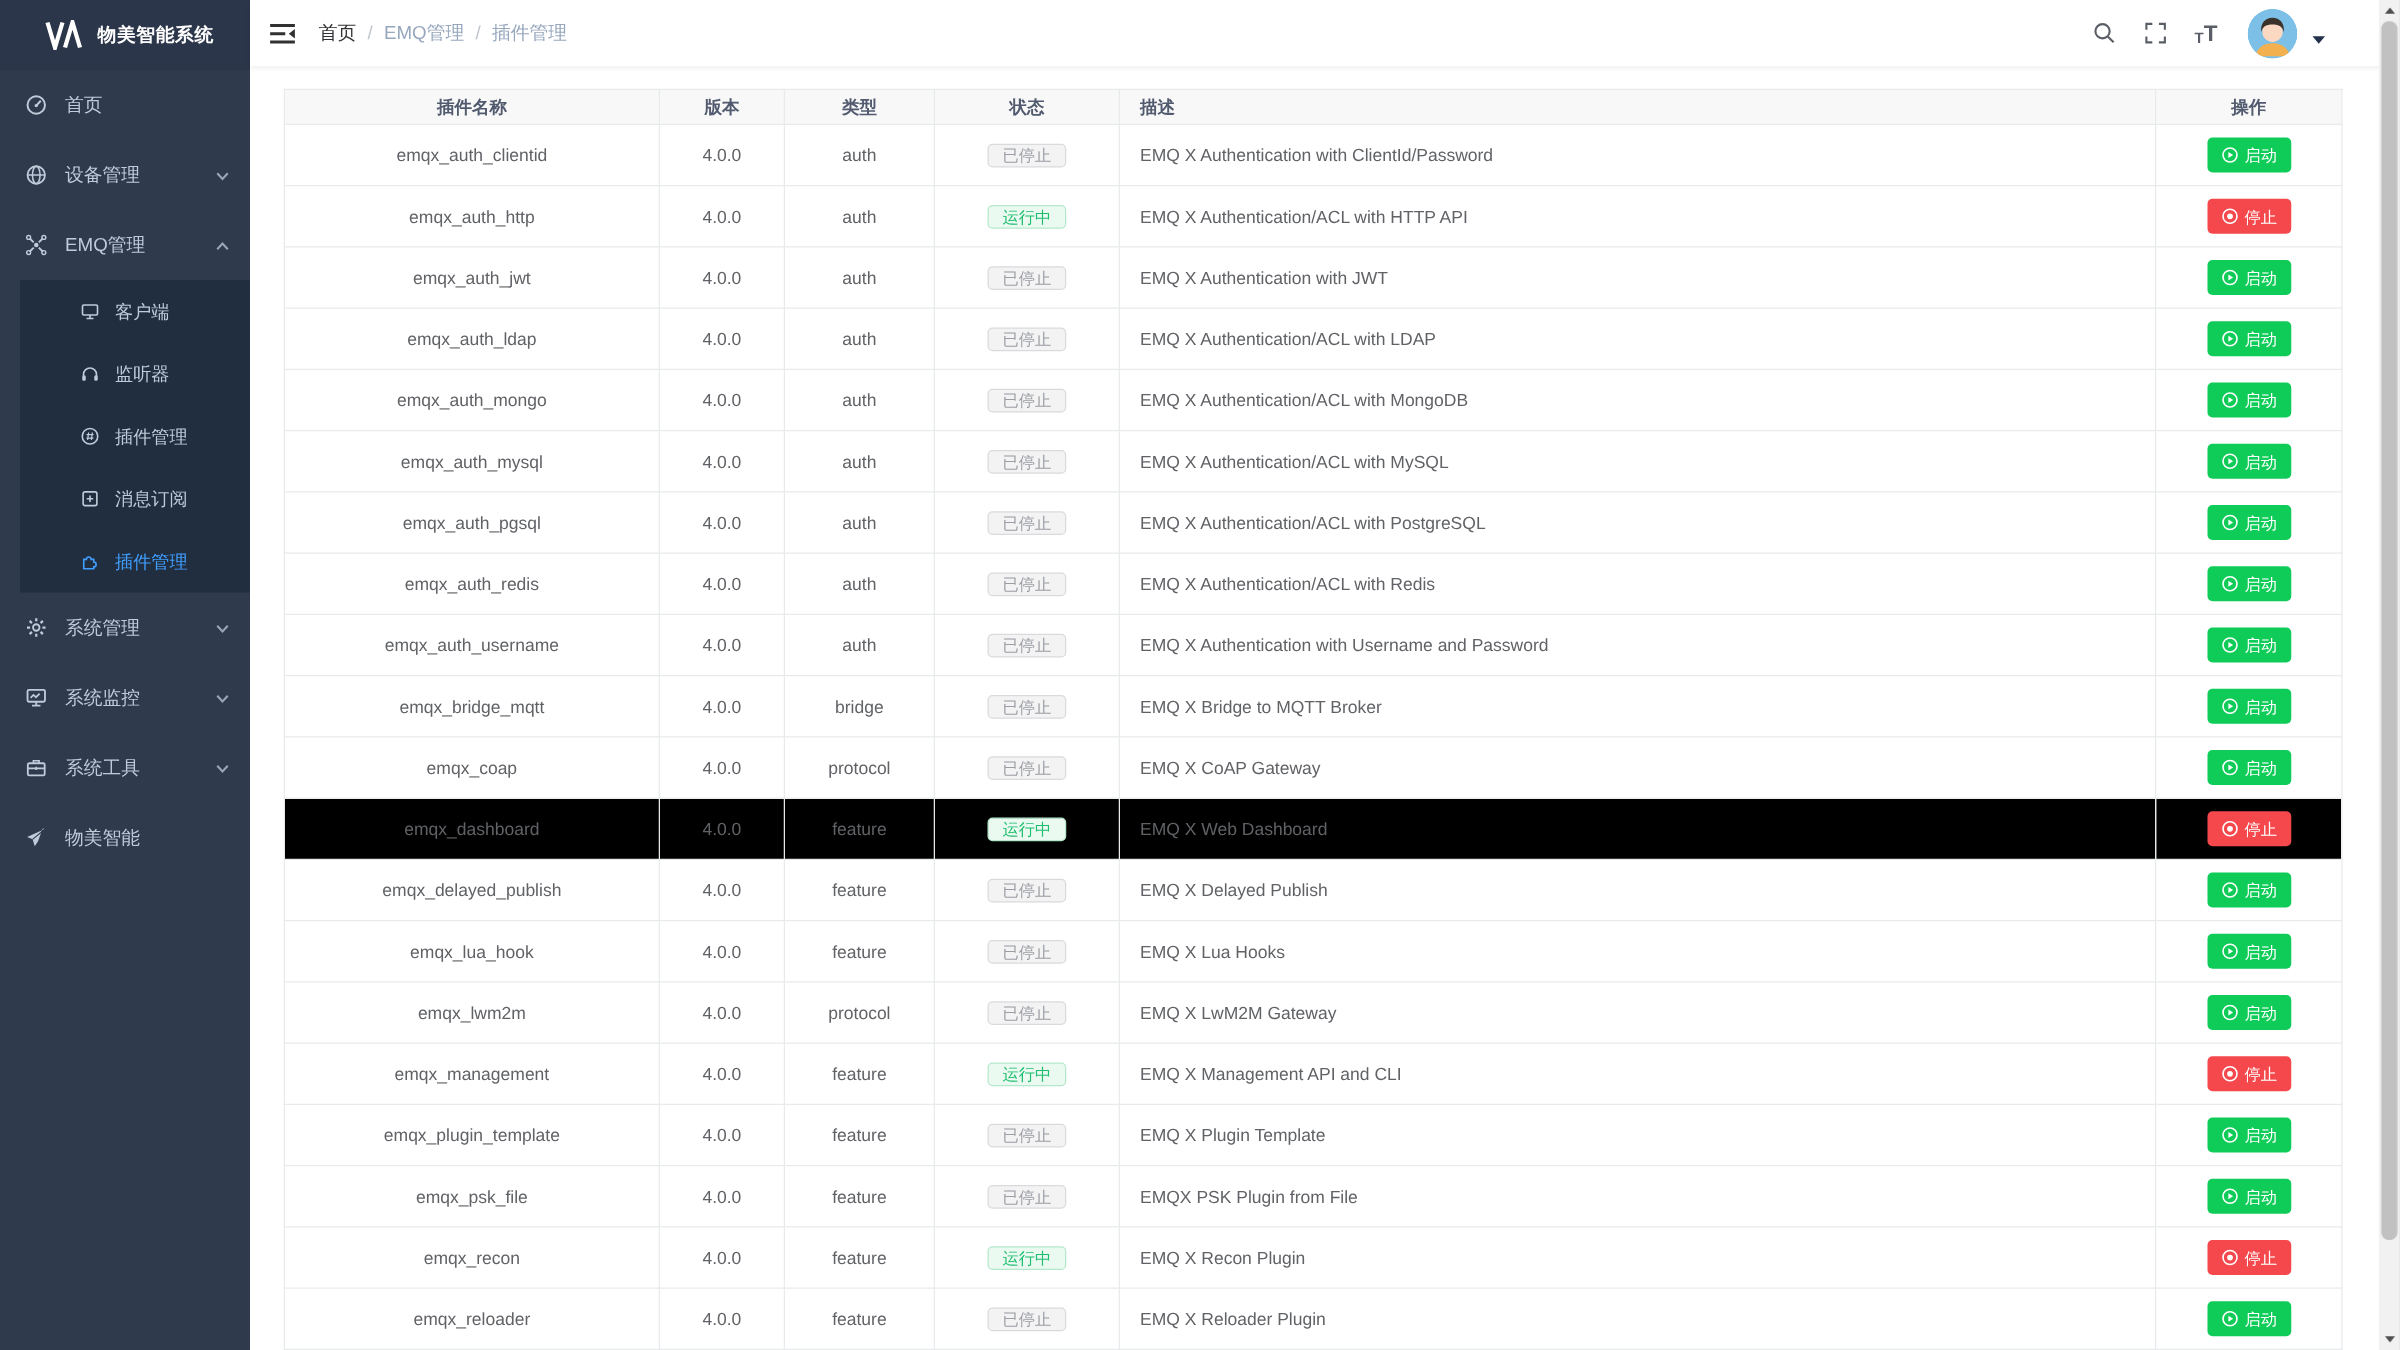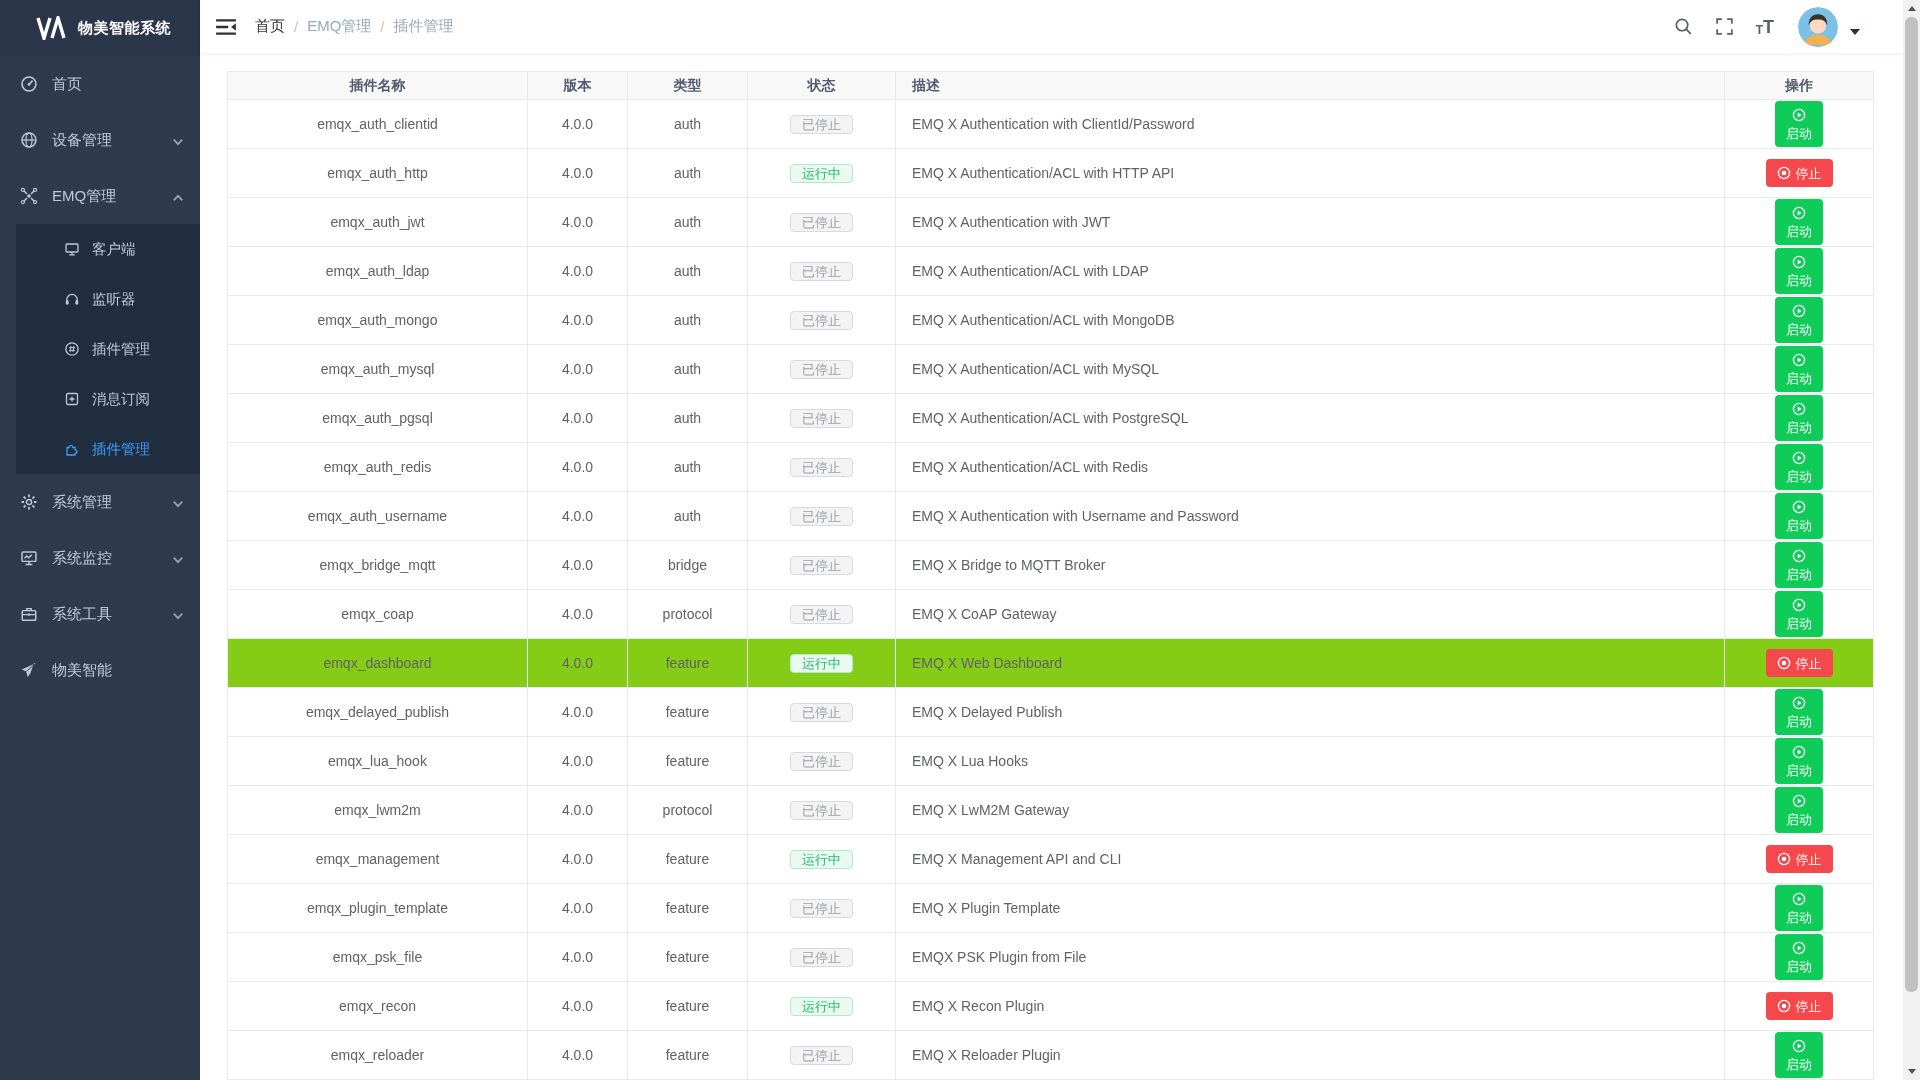--- a/index.html
+++ b/index.html
@@ -47,30 +47,30 @@
   .caret-down { width:0; height:0; border-left:5px solid transparent; border-right:5px solid transparent;
     border-top:6px solid #23314a; margin-left:12px; margin-top:10px; }
 
   
   .content { padding:18px 0 0 27px; }
   table.plugin-table { border-collapse:collapse; table-layout:fixed; width:1646px; font-size:14px; color:#606266; }
   .plugin-table th, .plugin-table td { border:1px solid #e8eaec; overflow:hidden; white-space:nowrap; }
   .plugin-table th { background:#f8f8f9; color:#515a6e; font-weight:bold; height:28px; text-align:center; }
   .plugin-table td { height:49px; text-align:center; background:#fff; }
   .plugin-table th.col-desc, .plugin-table td.col-desc { text-align:left; padding-left:16px;margin-top:48px; }
-  .plugin-table tr.hover td { background:#84cc16; }
+  .plugin-table tr.hover td { background:#000000; }
 
   .tag { display:inline-block; font-size:13px; line-height:1; padding:2px 11px; border-radius:4px; border:1px solid transparent; }
   .tag-info { background:#f3f3f4; border-color:#d9dadc; color:#9a9da3; }
   .tag-success { background:#ebfaf1; border-color:#b4e8cb; color:var(--tag-green); }
 
   .op-btn { display:inline-flex; align-items:center; gap:5px; border:none; border-radius:4px;
     color:#fff; font-size:13px; padding:7px 11px; cursor:pointer; font-family:inherit; line-height:1; }
   .op-btn svg { width:14px; height:14px; display:block; }
-  .btn-start { background:var(--green);flex-direction:column; }
+  .btn-start { background:var(--green); }
   .btn-stop { background:var(--red); }
 
   
   .scrollbar { position:fixed; top:0; right:0; width:17px; height:1080px; background:#f1f1f1; z-index:50; }
   .sb-arrow { position:absolute; left:0; width:17px; height:17px; display:flex; align-items:center; justify-content:center; }
   .sb-arrow.up { top:0; }
   .sb-arrow.down { bottom:0; }
   .sb-tri-up { width:0; height:0; border-left:4px solid transparent; border-right:4px solid transparent; border-bottom:5px solid #505050; }
   .sb-tri-down { width:0; height:0; border-left:4px solid transparent; border-right:4px solid transparent; border-top:5px solid #505050; }
   .sb-thumb { position:absolute; left:2px; top:17px; width:13px; height:975px; background:#c1c1c1; border-radius:6px; }

